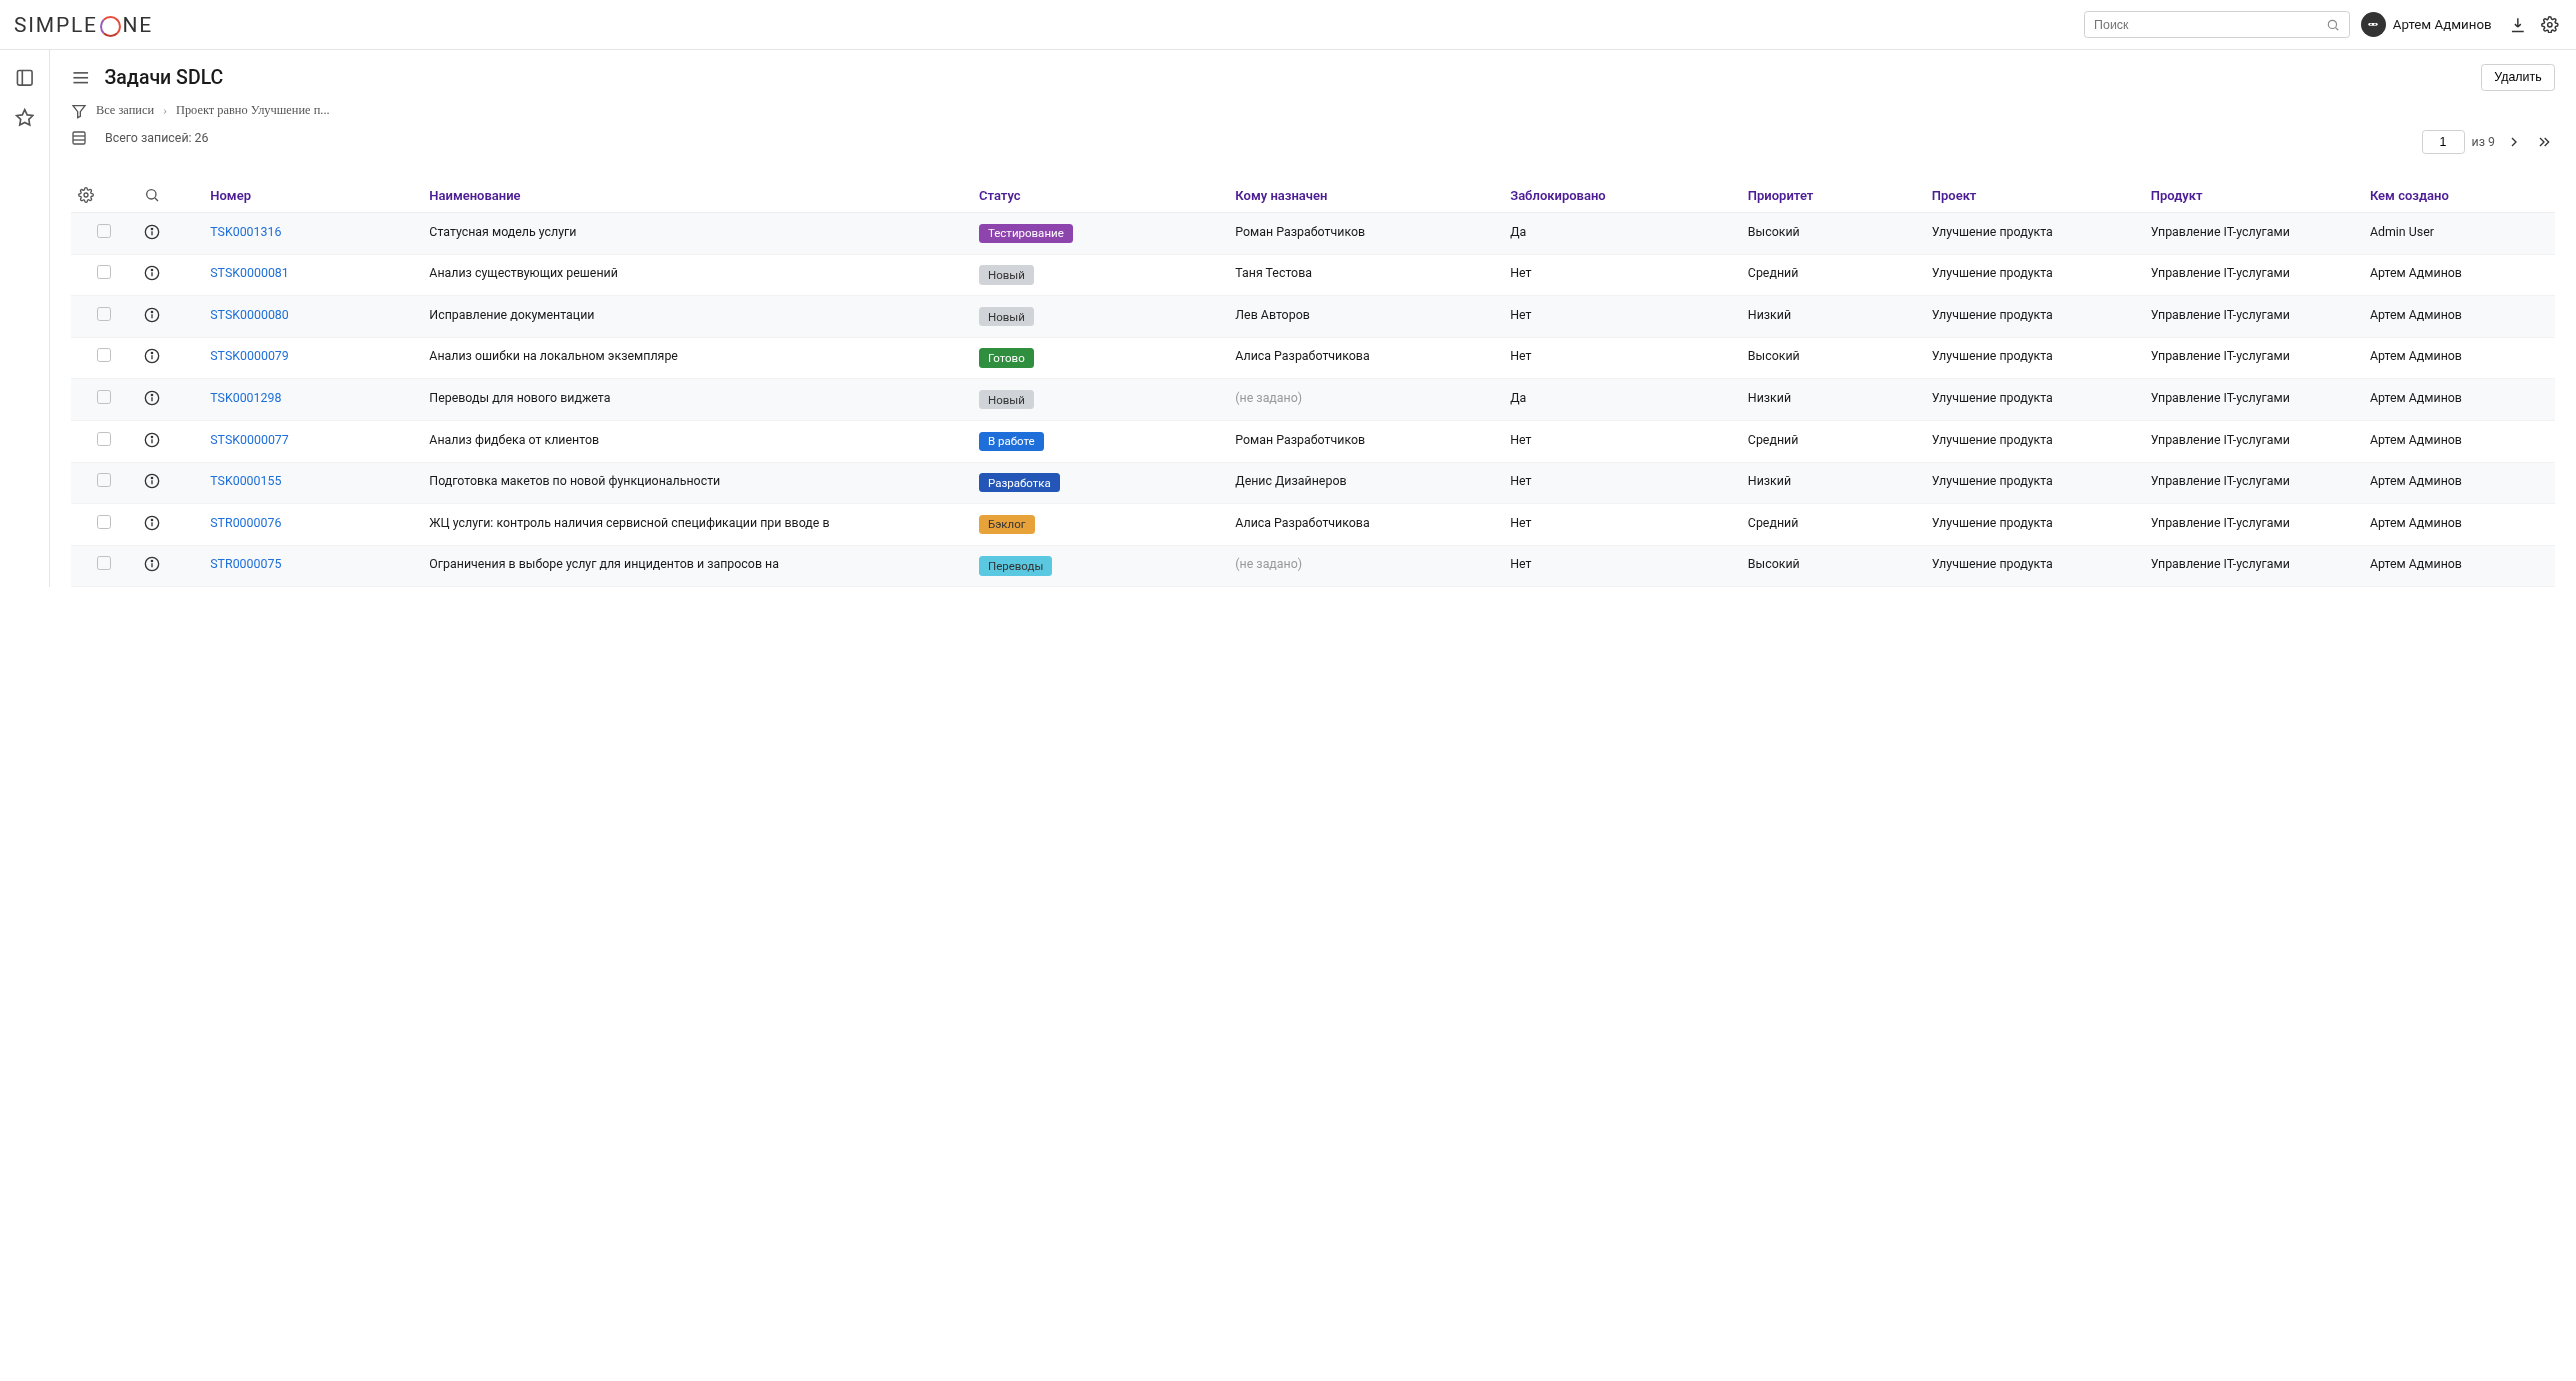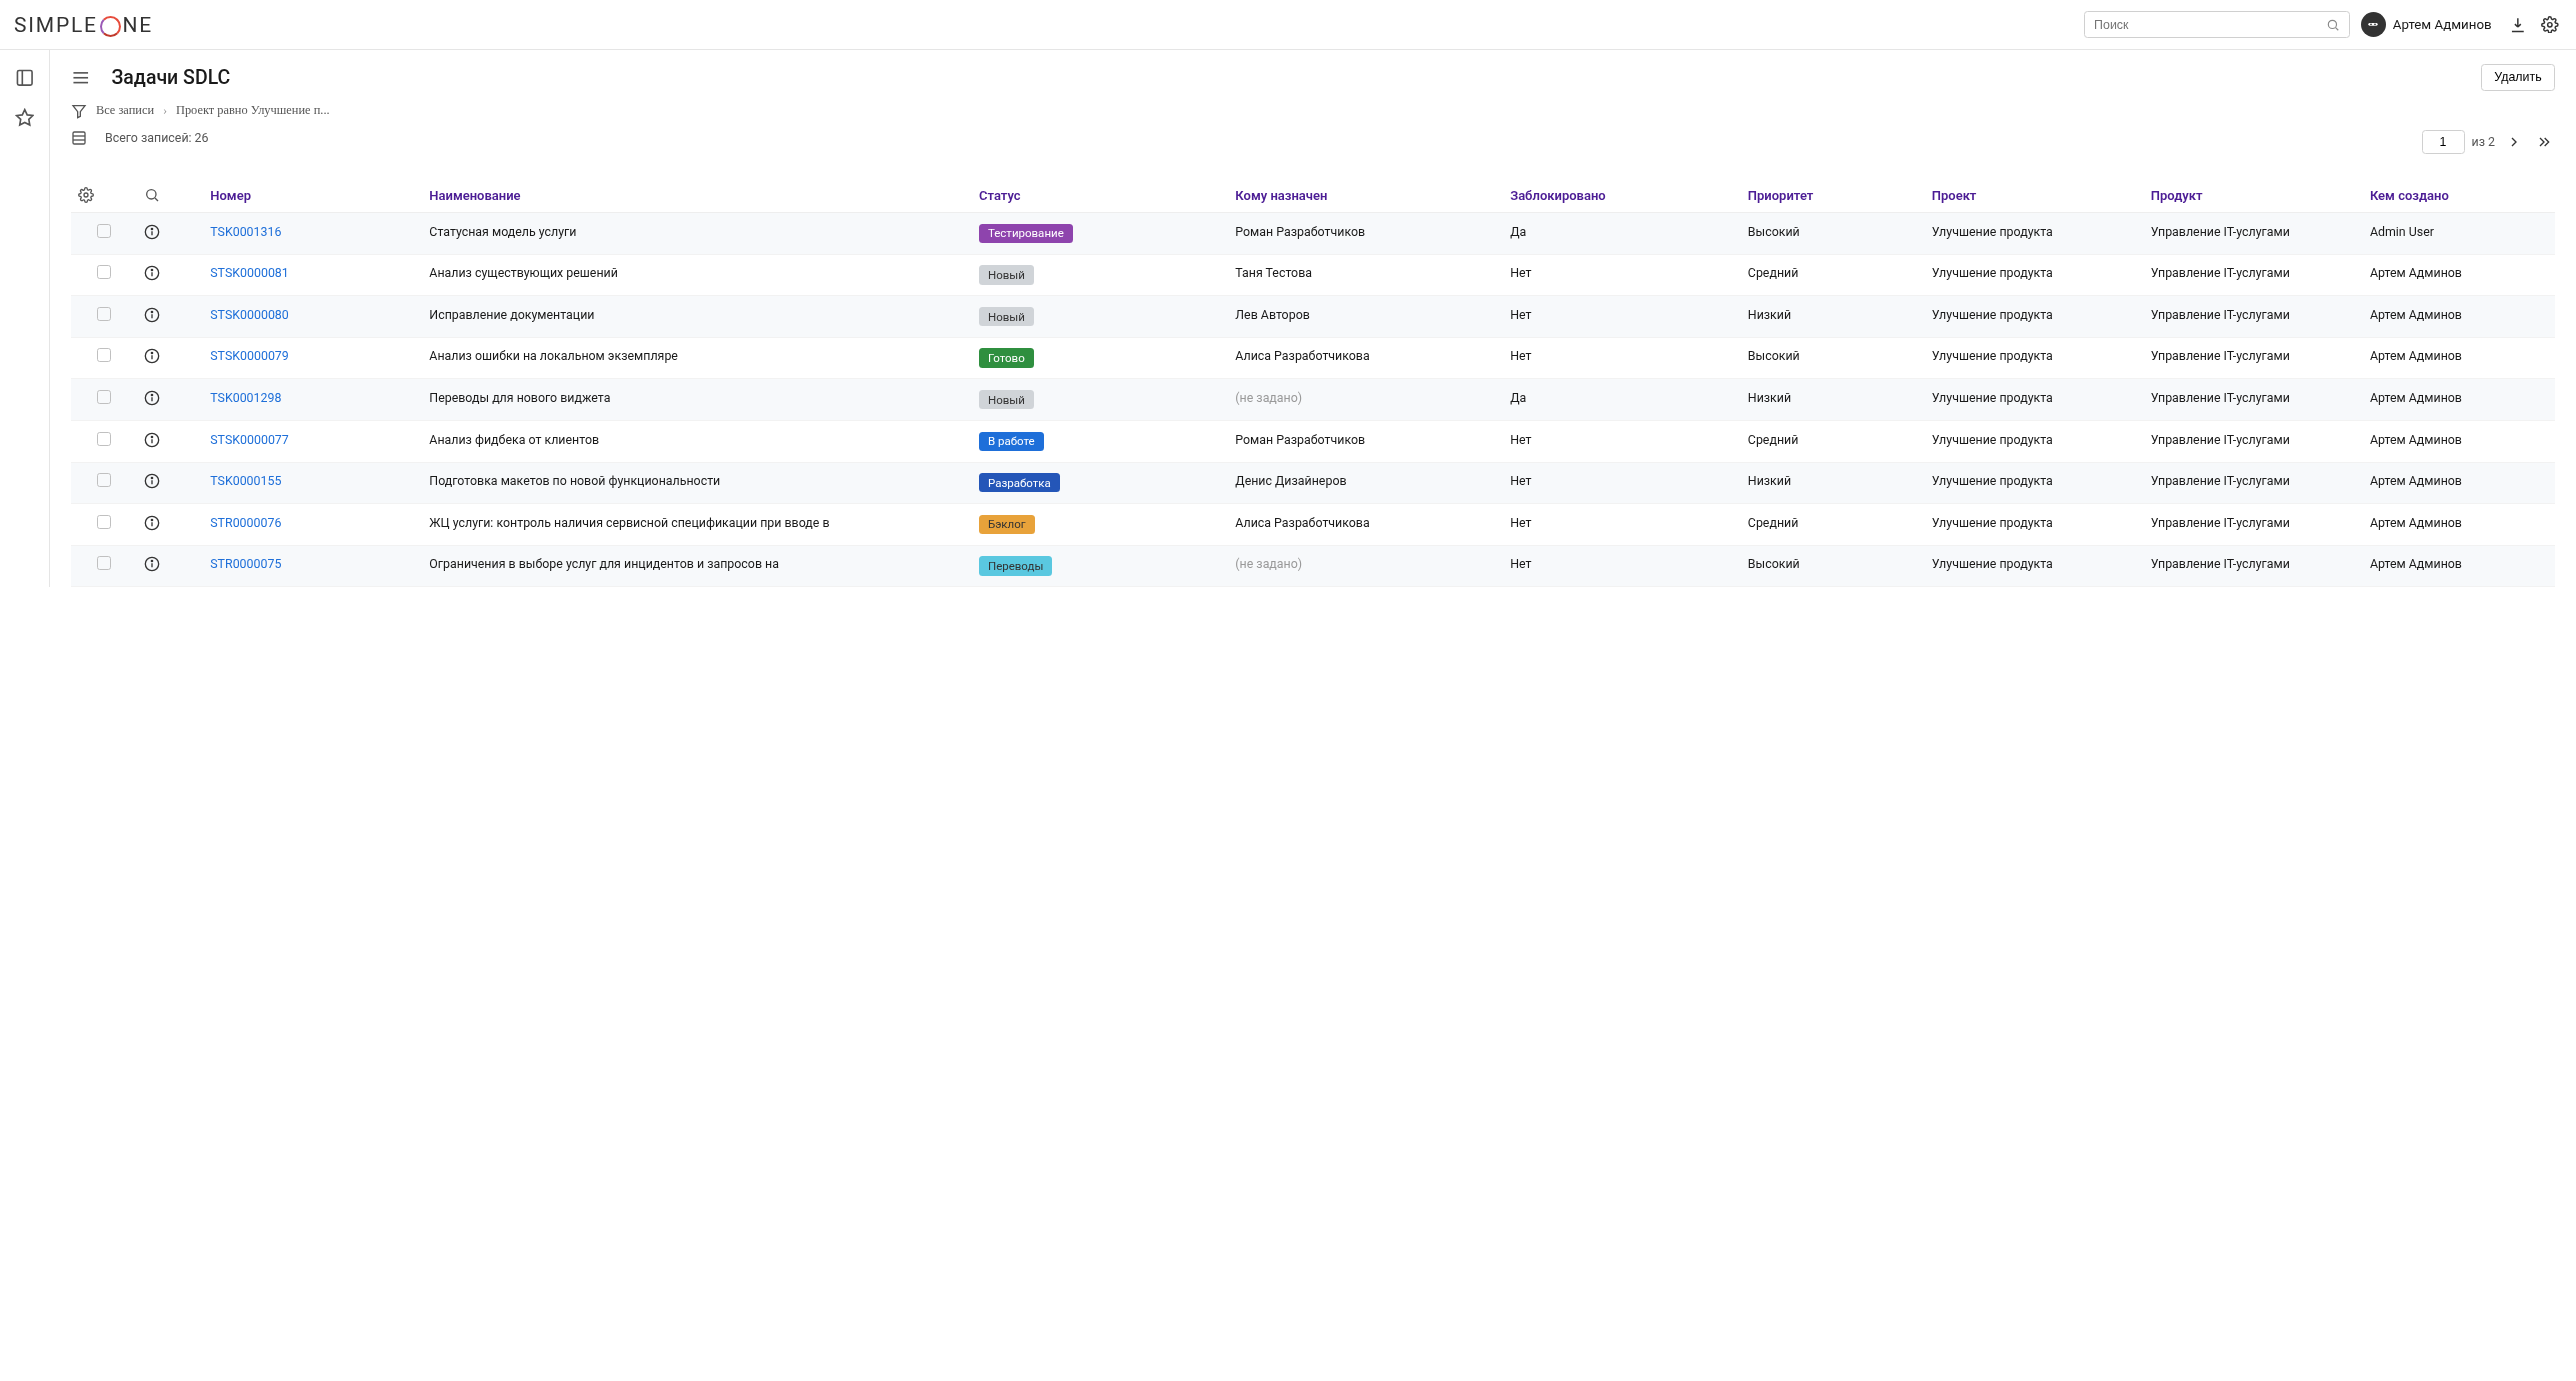--- a/index.html
+++ b/index.html
@@ -15,21 +15,21 @@
 .user-area { display: flex; align-items: center; gap: 7px; }
 .avatar { width: 25px; height: 25px; border-radius: 50%; background: #333; color: #fff; display: flex; align-items: center; justify-content: center; }
 .user-name { font-size: 13.3px; margin-right: 7px; }
 .header-icon { color: #333; cursor: pointer; padding: 3.5px; }
 
 .layout { display: flex; }
 .sidebar { width: 50px; border-right: 0.9px solid #e5e5e5; display: flex; flex-direction: column; align-items: center; padding-top: 17.7px; gap: 21px; }
 .sidebar-icon { color: #555; cursor: pointer; }
 
 .main { flex: 1; padding: 14px 21px 0 21px; overflow-x: hidden; }
-.title-row { display: flex; align-items: center; gap: 21px; margin-bottom: 12.4px; }
+.title-row { display: flex; align-items: center; gap: 14px; margin-bottom: 12.4px; }
 .title-row h1 { font-size: 19.5px; font-weight: 500; }
 .delete-btn { margin-left: auto; border: 0.9px solid #d0d0d0; background: #fff; padding: 5.3px 12.4px; border-radius: 3.5px; font-size: 12.4px; cursor: pointer; text-align: center; }
 
 .breadcrumb-row { display: flex; align-items: center; gap: 8.9px; color: #555; font-size: 12.4px; margin-bottom: 10.6px; font-family: Liberation Serif, serif; }
 .breadcrumb-row .crumb { cursor: pointer; }
 .breadcrumb-row .sep { color: #999; }
 
 .toolbar-row { display: flex; gap: 18px; color: #555; margin-bottom: 24px; }
 .records-count { font-size: 12.4px; }
 .pager { margin-left: auto; display: flex; align-items: center; gap: 7px; }
@@ -150,21 +150,21 @@
       <span>
         <svg width="16" height="16" viewBox="0 0 24 24" fill="none" stroke="currentColor" stroke-width="2">
             <rect x="3" y="3" width="18" height="18" rx="2"></rect>
             <line x1="3" y1="9" x2="21" y2="9"></line>
             <line x1="3" y1="15" x2="21" y2="15"></line>
           </svg>
       </span>
       <span class="records-count">Всего записей: 26</span>
       <div class="pager">
         <input value="1" style="">
-        <span class="pager-text">из 2</span>
+        <span class="pager-text">из 9</span>
         <span class="pager-btn">
           <svg width="16" height="16" viewBox="0 0 24 24" fill="none" stroke="currentColor" stroke-width="2">
               <polyline points="9 18 15 12 9 6"></polyline>
             </svg>
         </span>
         <span class="pager-btn">
           <svg width="16" height="16" viewBox="0 0 24 24" fill="none" stroke="currentColor" stroke-width="2">
               <polyline points="6 18 12 12 6 6"></polyline>
               <polyline points="13 18 19 12 13 6"></polyline>
             </svg>

